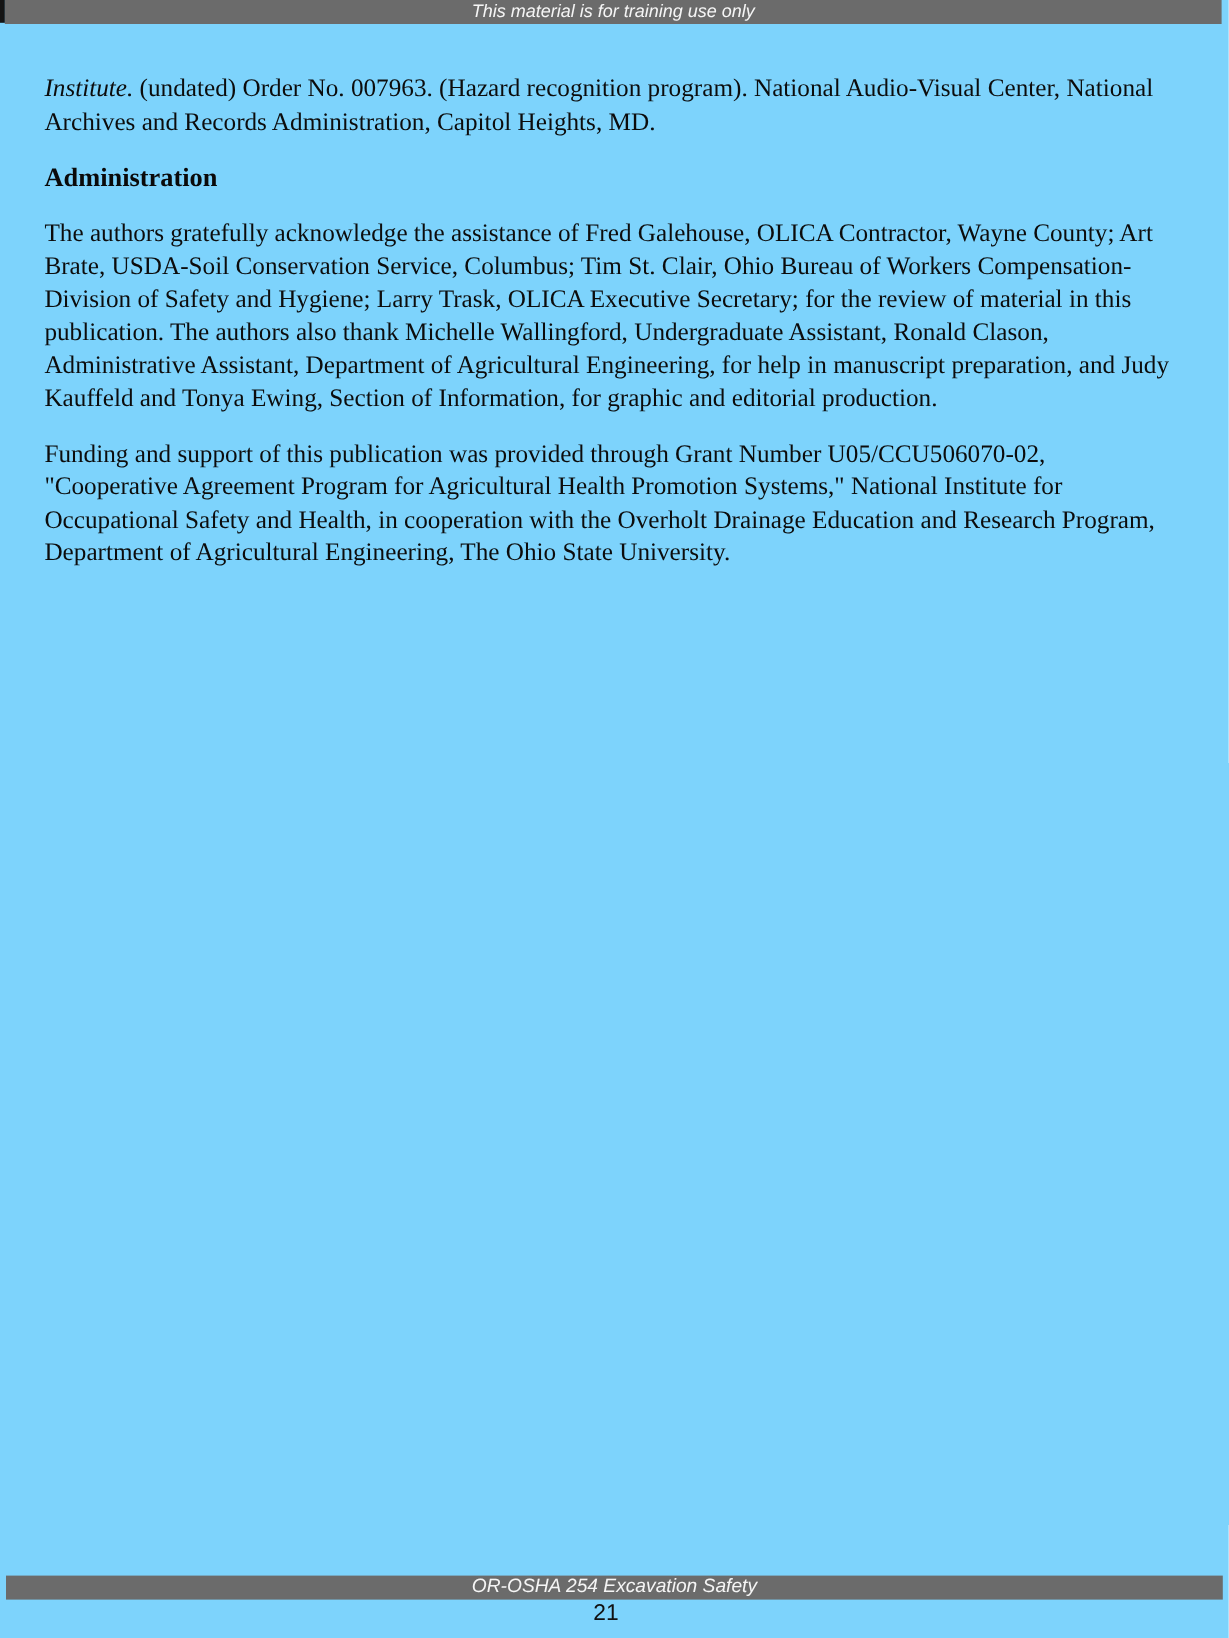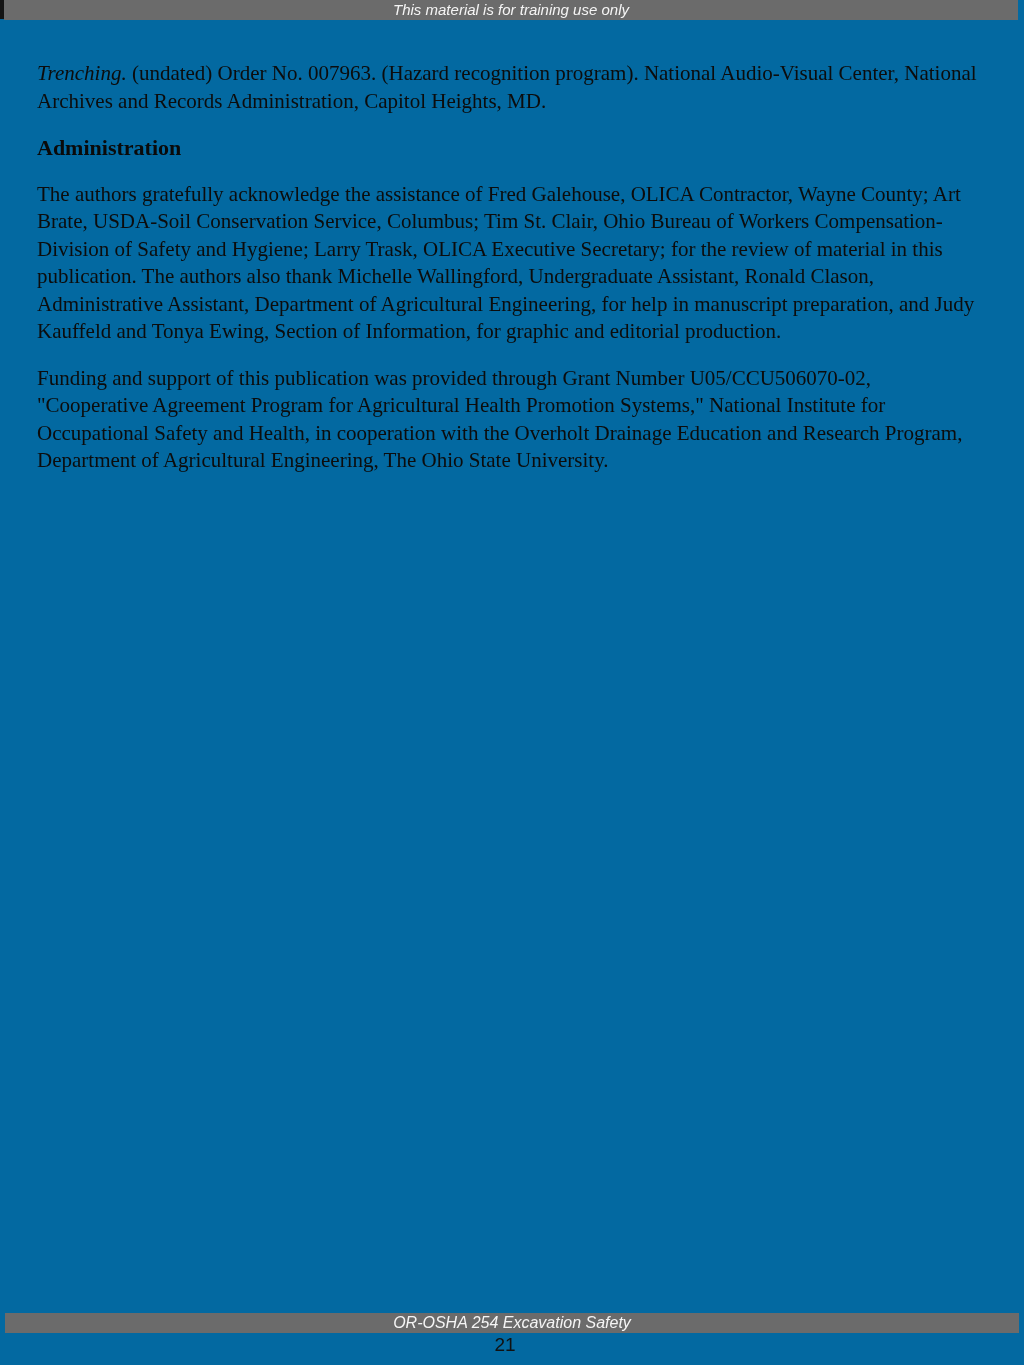--- a/index.html
+++ b/index.html
@@ -1,21 +1,21 @@
 <!DOCTYPE html>
 <html><head>
 <meta charset="utf-8">
 <style>
   * { box-sizing: border-box; }
   html, body { margin: 0; padding: 0; background: #ffffff; }
   .page {
     position: relative;
     width: 1024px;
     height: 1365px;
-    background: #0369a1;
+    background: #7dd3fc;
     overflow: hidden;
     font-family: "Liberation Serif", serif;
   }
   .banner {
     position: absolute;
     background: #6b6b6b;
     color: #f5f5f5;
     font-family: "Liberation Sans", sans-serif;
     font-style: italic;
     text-align: center;
@@ -81,21 +81,21 @@
 
 <div class="page">
 
   <div class="banner banner-top">This material is for training use only</div>
 
   <div class="scan-artifact"></div>
 
   <div class="content">
 
 
-    <p><span class="italic-lead">Trenching.</span><span> (undated) Order No. 007963. (Hazard recognition program). National Audio-Visual Center, National Archives and Records Administration, Capitol Heights, MD.</span></p>
+    <p><span class="italic-lead">Institute.</span><span> (undated) Order No. 007963. (Hazard recognition program). National Audio-Visual Center, National Archives and Records Administration, Capitol Heights, MD.</span></p>
 
 
     <h2>Administration</h2>
 
     <p>The authors gratefully acknowledge the assistance of Fred Galehouse, OLICA Contractor, Wayne County; Art Brate, USDA-Soil Conservation Service, Columbus; Tim St. Clair, Ohio Bureau of Workers Compensation-Division of Safety and Hygiene; Larry Trask, OLICA Executive Secretary; for the review of material in this publication. The authors also thank Michelle Wallingford, Undergraduate Assistant, Ronald Clason, Administrative Assistant, Department of Agricultural Engineering, for help in manuscript preparation, and Judy Kauffeld and Tonya Ewing, Section of Information, for graphic and editorial production.</p>
 
     <p>Funding and support of this publication was provided through Grant Number U05/CCU506070-02, "Cooperative Agreement Program for Agricultural Health Promotion Systems," National Institute for Occupational Safety and Health, in cooperation with the Overholt Drainage Education and Research Program, Department of Agricultural Engineering, The Ohio State University.</p>
 
   </div>
 

